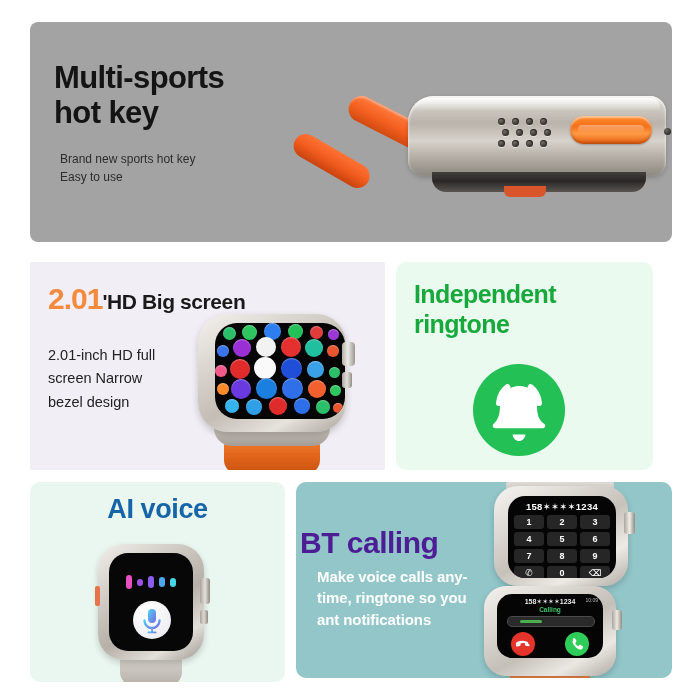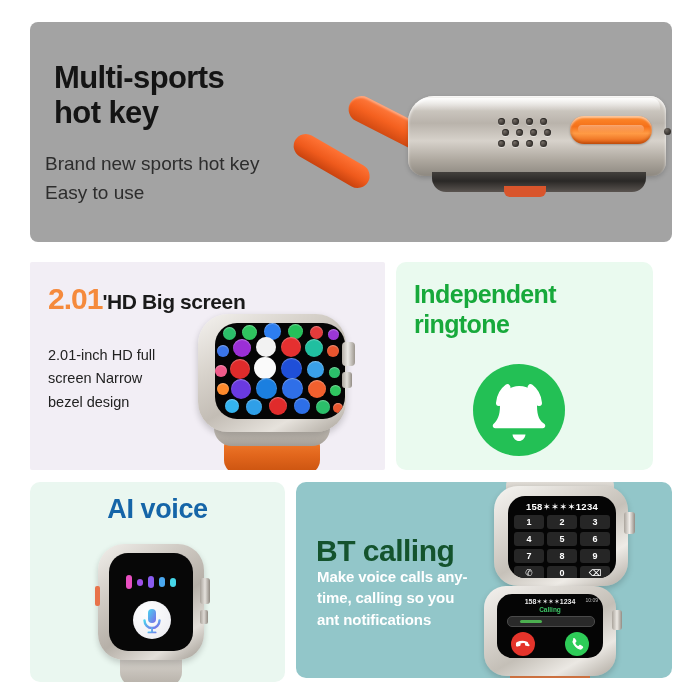--- a/index.html
+++ b/index.html
@@ -14,22 +14,22 @@
   .panel-hero{
     position:absolute;left:30px;top:22px;width:642px;height:220px;
     background:#a3a3a3;border-radius:8px;overflow:hidden;
   }
   .hero-title{
     position:absolute;left:24px;top:38px;width:290px;
     font-size:31px;font-weight:bold;line-height:1.13;color:#141414;
     letter-spacing:-0.6px;
   }
   .hero-sub{
-    position:absolute;left:15px;top:128px;width:300px;
-    font-size:19px;line-height:1.52;color:#2d2d2d;
+    position:absolute;left:30px;top:128px;width:300px;
+    font-size:12px;line-height:1.52;color:#2d2d2d;
   }
 
   
   .side-watch{position:absolute;left:328px;top:52px;width:314px;height:168px;}
   .sw-body{
     position:absolute;left:50px;top:22px;width:258px;height:80px;
     background:linear-gradient(180deg,#e6e2dd 0%,#cfcac3 14%,#b9b3ab 34%,
                #d7d2cb 56%,#aea89f 80%,#8d8880 100%);
     border-radius:26px 16px 14px 16px;
     box-shadow:inset 0 2px 3px rgba(255,255,255,.85),0 2px 5px rgba(0,0,0,.18);
@@ -188,22 +188,22 @@
     position:absolute;left:24px;top:48px;width:38px;height:38px;border-radius:50%;
     background:radial-gradient(circle at 38% 30%,#ffffff,#f0f0f4 70%,#e2e2e9);
   }
 
   
   .panel-bt{
     position:absolute;left:296px;top:482px;width:376px;height:196px;
     background:#92c6c9;border-radius:10px;overflow:hidden;
   }
   .bt-title{
-    position:absolute;left:20px;top:44px;
-    font-size:30px;font-weight:bold;color:#14532d;letter-spacing:-0.5px;margin-top:8px;
+    position:absolute;left:4px;top:44px;
+    font-size:30px;font-weight:bold;color:#4c1d95;letter-spacing:-0.5px;
   }
   .bt-body{
     position:absolute;left:21px;top:84px;width:200px;
     font-size:15px;line-height:1.42;color:#ffffff;font-weight:bold;
     letter-spacing:-0.1px;
   }
 
   
   .bt-watch-a{position:absolute;left:198px;top:4px;width:160px;height:104px;}
   .bw-case{
@@ -431,21 +431,21 @@
       <div class="aw-sidebtn"></div>
       <div class="aw-sidebtn2"></div>
       <div class="aw-redbtn"></div>
     </div>
   </div>
 
   <div class="panel-bt">
     <div class="bt-title">BT calling</div>
     <div class="bt-body">
       <div>Make voice calls any-</div>
-      <div>time, calling so you</div>
+      <div>time, ringtone so you</div>
       <div>ant notifications</div>
     </div>
 
     <div class="bt-watch-a">
       <div class="bw-top"></div>
       <div class="bw-case">
         <div class="bw-screen">
           <div class="num-row">158✶✶✶✶1234</div>
           <div class="keypad" id="keypad">
               <div class="krow">

